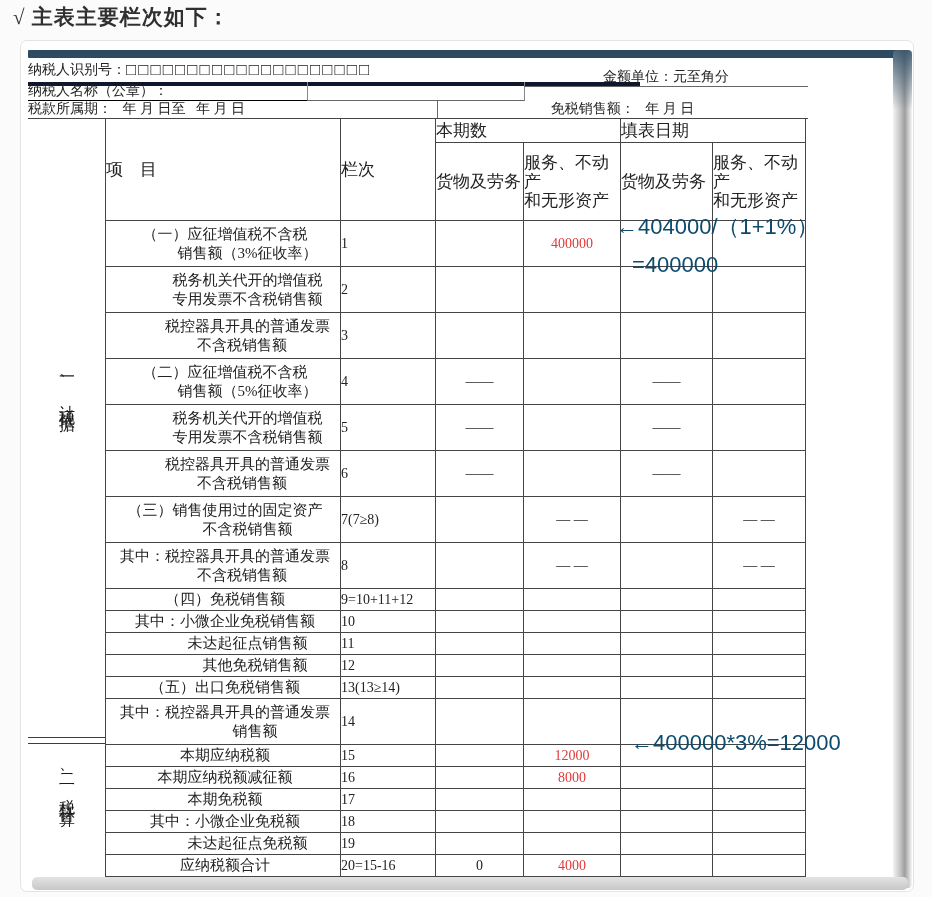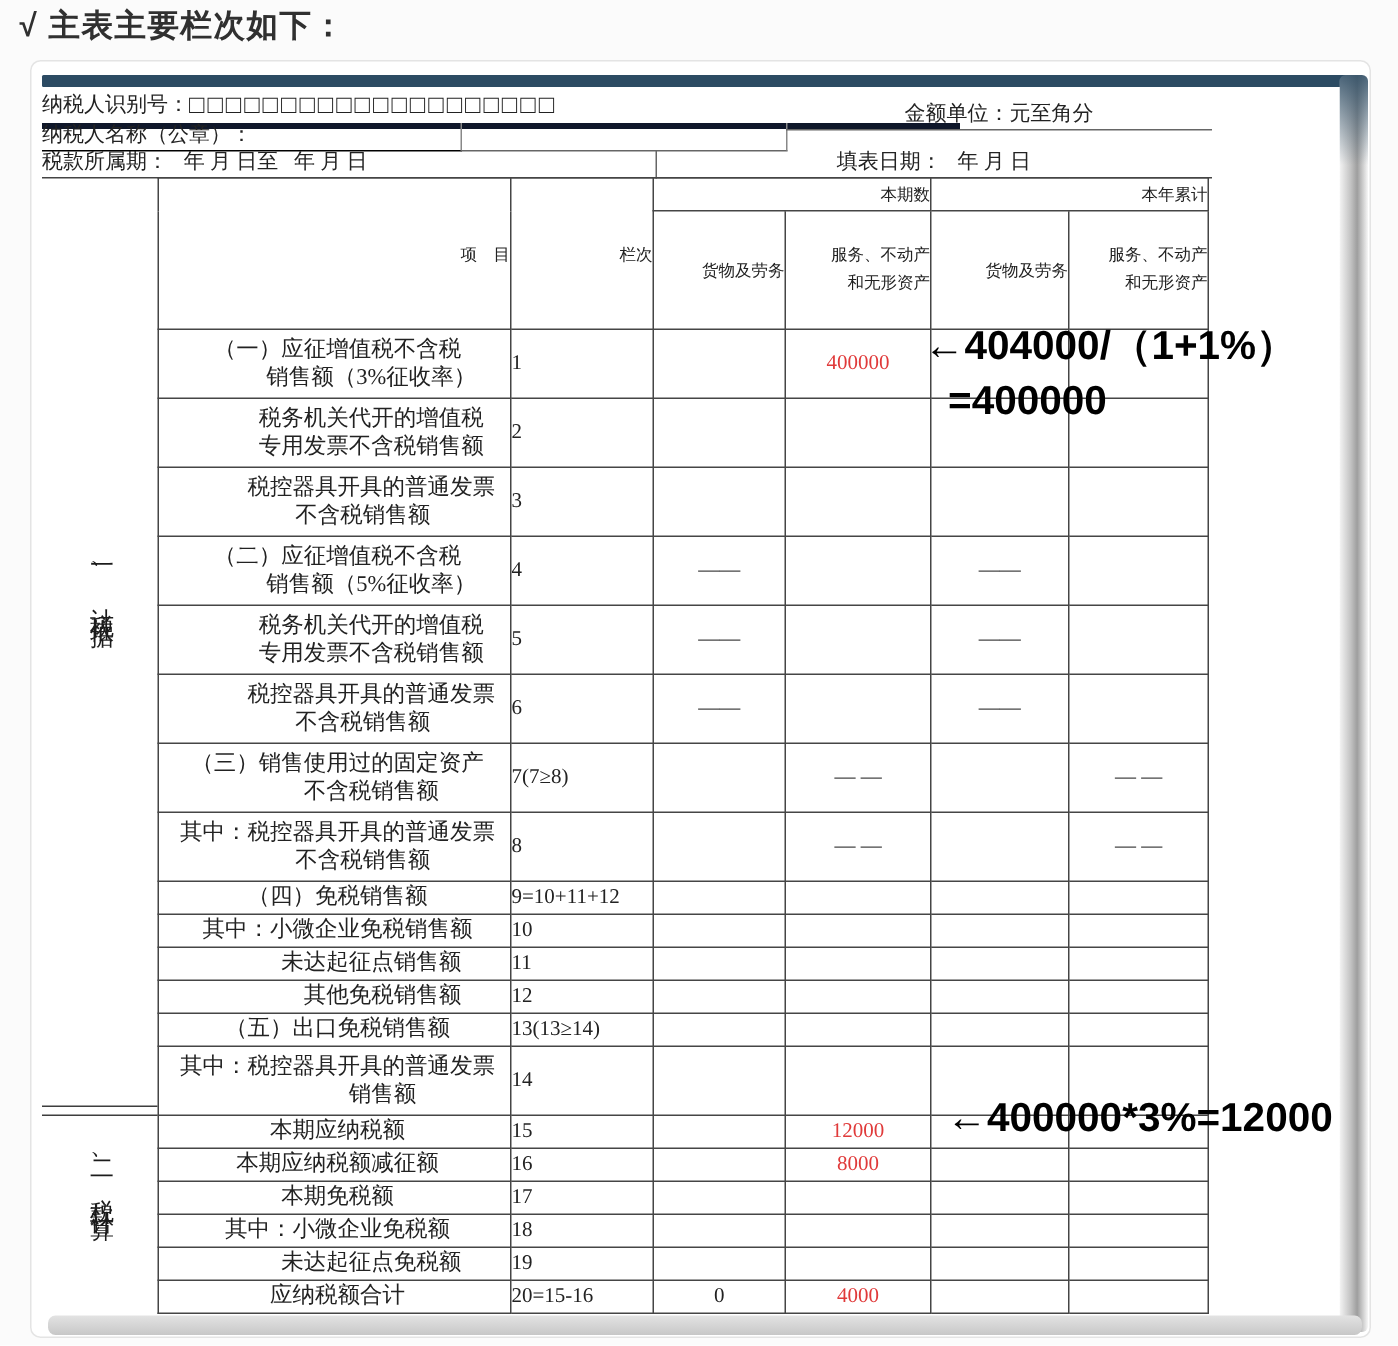--- a/index.html
+++ b/index.html
@@ -5,21 +5,21 @@
   html,body{margin:0;padding:0;}
   body{
     width:932px;height:897px;position:relative;overflow:hidden;
     background:#fbfbfb;
     font-family:"Liberation Serif", serif;
     color:#222;
   }
   .abs{position:absolute;}
   
   .page-title{
-    left:13px;top:3px;font-family:Liberation Sans, sans-serif;
+    left:13px;top:3px;font-family:Liberation Serif, serif;
     font-weight:bold;font-size:21px;color:#303030;letter-spacing:1px;
   }
   
   .card{
     left:20px;top:40px;width:892px;height:850px;background:#ffffff;
     border:1px solid #e4e4e4;border-radius:7px;
   }
   
   .topbar{left:28px;top:50px;width:880px;height:8px;background:#2c4b63;border-radius:1px;}
   
@@ -53,52 +53,52 @@
   .sec-break{left:28px;top:737px;width:77px;height:5px;border-top:1px solid #3d3d3d;border-bottom:1px solid #3d3d3d;}
   
   table.grid{
     left:105px;top:118px;border-collapse:collapse;table-layout:fixed;
     font-size:15px;
   }
   table.grid th,table.grid td{
     border:1px solid #454545;padding:0;vertical-align:middle;
     font-weight:normal;overflow:hidden;
   }
-  table.grid thead th{text-align:right;font-size:11px;}
+  table.grid thead th{text-align:left;font-size:17px;}
   th.svc{text-align:left;padding-left:2px;}
   th.svc div{line-height:19px;}
   td.item{text-align:center;}
   td.item div{line-height:19px;white-space:pre;padding-left:4px;}
   td.colno{font-size:14px;text-align:left;padding-left:3px;white-space:nowrap;}
   td.val{text-align:center;font-size:14px;white-space:nowrap;}
   td.val.red{color:#e03a3a;}
   
   .anno{
-    font-family:"Liberation Sans",sans-serif;font-weight:bold;
-    color:#000000;font-size:27px;white-space:nowrap;letter-spacing:0;
+    font-family:"Liberation Sans",sans-serif;font-weight:normal;
+    color:#0c4a6e;font-size:22px;white-space:nowrap;letter-spacing:0;
   }
   .anno1{left:616px;top:212px;}
   .anno2{left:632px;top:252px;}
   .anno3{left:631px;top:730px;}
 </style>
 </head>
 <body>
 
 <div class="abs page-title">√ 主表主要栏次如下：</div>
 
 <div class="abs card"></div>
 <div class="abs topbar"></div>
 <div class="abs rightbar"></div>
 
 <div class="abs inforow row-id"><span>纳税人识别号：</span><span class="boxes">□□□□□□□□□□□□□□□□□□□□</span></div>
 <div class="abs inforow row-name-l">纳税人名称（公章）：</div>
 <div class="abs inforow row-name-m"></div>
 <div class="abs inforow row-name-r">金额单位：元至角分</div>
 <div class="abs inforow row-period-l">税款所属期：   年 月 日至   年 月 日</div>
-<div class="abs inforow row-period-r">填表日期：   年 月 日</div>
+<div class="abs inforow row-period-r">免税销售额：   年 月 日</div>
 
 <div class="abs sec1">
     <span class="vlabel">一、计税依据</span>
   </div>
 <div class="abs sec-break"></div>
 <div class="abs sec2">
     <span class="vlabel">二、税款计算</span>
   </div>
 
 <table class="abs grid">
@@ -108,21 +108,21 @@
     <col style="width:88px">
       <col style="width:97px">
     <col style="width:92px">
       <col style="width:93px">
   </colgroup>
   <thead>
     <tr style="height:22px">
       <th rowspan="2" style="height:100px">项　目</th>
       <th rowspan="2">栏次</th>
       <th colspan="2">本期数</th>
-      <th colspan="2">本年累计</th>
+      <th colspan="2">填表日期</th>
     </tr>
     <tr style="height:78px">
       <th>货物及劳务</th>
       <th class="svc">
         <div>服务、不动产</div>
         <div>和无形资产</div>
       </th>
       <th>货物及劳务</th>
       <th class="svc">
         <div>服务、不动产</div>

